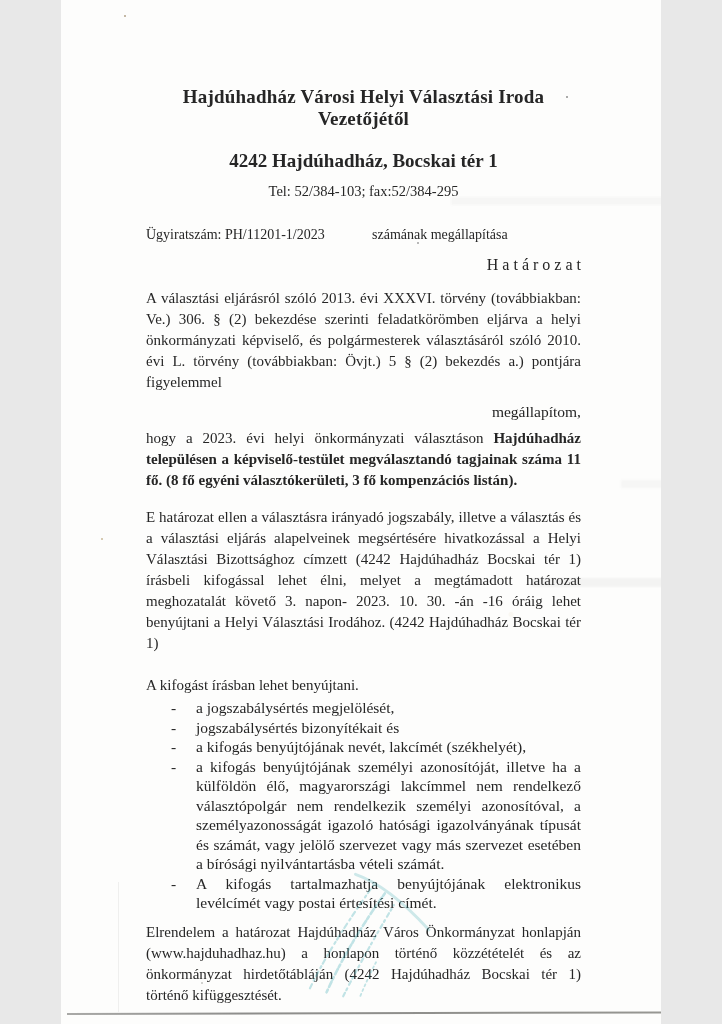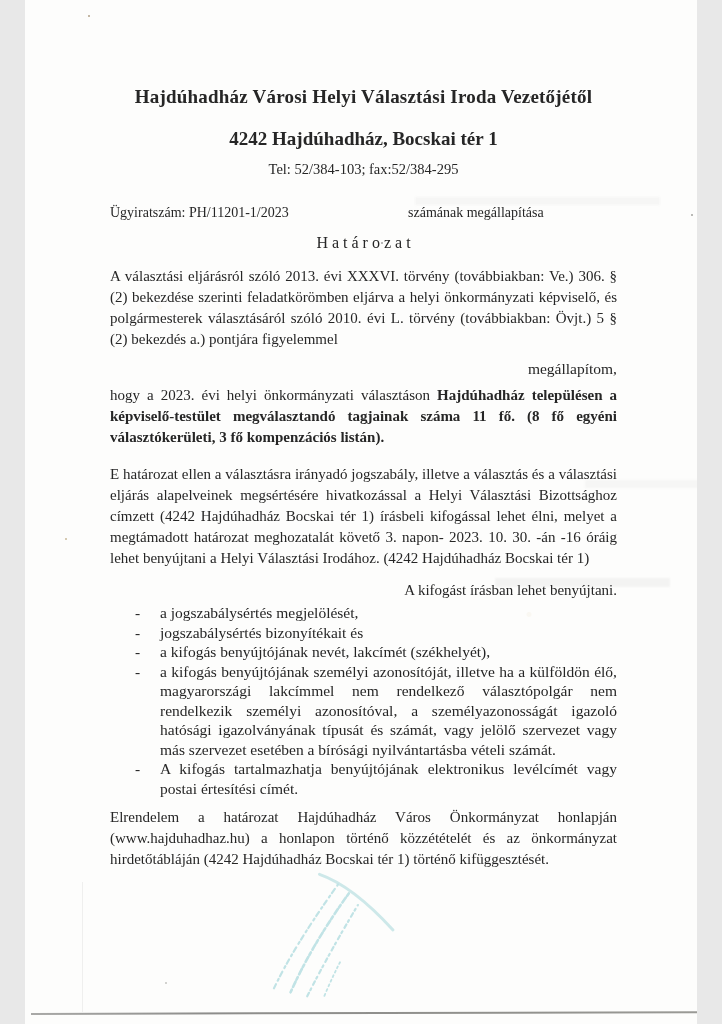--- a/index.html
+++ b/index.html
@@ -1,43 +1,43 @@
 <!DOCTYPE html>
 <html><head>
 <meta charset="utf-8">
 <style>
   html,body{margin:0;padding:0;background:#e8e8e8;}
   .page{
     position:relative;
-    width:672px;height:1024px;
+    width:600px;height:1024px;
     margin:0 auto;
     background:#fdfdfc;
     background-image:
       radial-gradient(circle at 20% 30%, rgba(250,246,236,0.5) 0 2px, transparent 3px),
       radial-gradient(circle at 75% 60%, rgba(246,242,232,0.5) 0 2px, transparent 3px);
     overflow:hidden;
     font-family:"Liberation Serif","DejaVu Serif",serif;
     color:#262626;
   }
   .content{padding:0 80px 0 85px;}
   .doc-header{padding-top:86px;text-align:center;}
   .h1{font-size:19px;font-weight:bold;letter-spacing:0.2px;}
   .h2{font-size:19px;font-weight:bold;margin-top:20px;}
   .h3{font-size:14.5px;margin-top:11px;}
   .meta-row{display:flex;justify-content:space-between;margin-top:24px;font-size:14px;line-height:21px;}
   .subject{width:214px;text-align:left;}
   .subject-l2{padding-left:5px;}
-  .doc-title{text-align:center;font-size:16px;margin-top:10px;line-height:19px;}
+  .doc-title{text-align:right;font-size:16px;margin-top:10px;line-height:19px;}
   .para{margin:0;text-align:justify;font-size:15px;line-height:21px;}
   .mt-legal{margin-top:14px;}
   .establish{text-align:right;font-size:15.5px;line-height:21px;margin-top:8px;}
   .mt-decision{margin-top:6px;}
   .bold{font-weight:bold;}
   .mt-appeal{margin-top:16px;}
-  .mt-written{margin-top:11px;text-align:right;}
+  .mt-written{margin-top:21px;text-align:left;}
   .mt-intro{margin-top:4px;text-align:left;padding-left:3px;}
   .list{list-style:none;margin:2px 0 0 0;padding:0;font-size:15.5px;line-height:19.5px;}
   .list li{display:flex;padding-left:25px;}
   .marker{flex:none;width:25px;}
   .li-text{flex:1;text-align:justify;}
   .mt-final{margin-top:9px;}
   
   .stamp-bleed{position:absolute;left:218px;top:872px;width:170px;height:145px;
     filter:blur(0.7px);pointer-events:none;}
   .scan-edge-line{position:absolute;left:6px;top:1012px;width:712px;height:2px;

